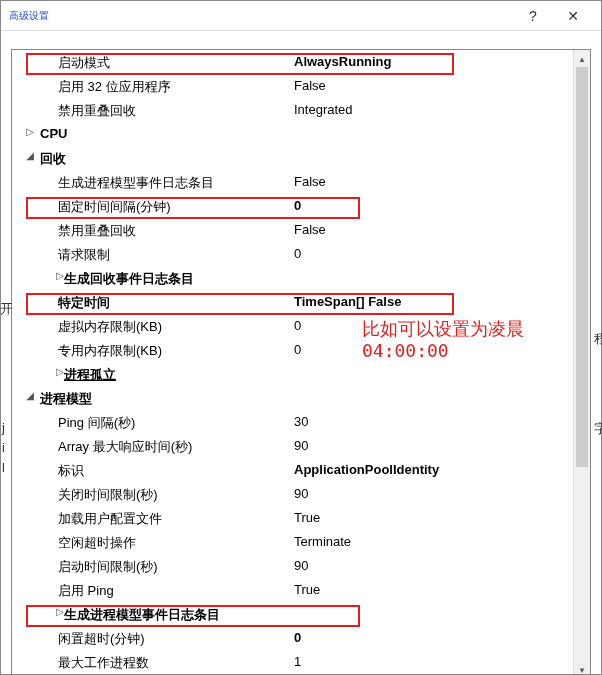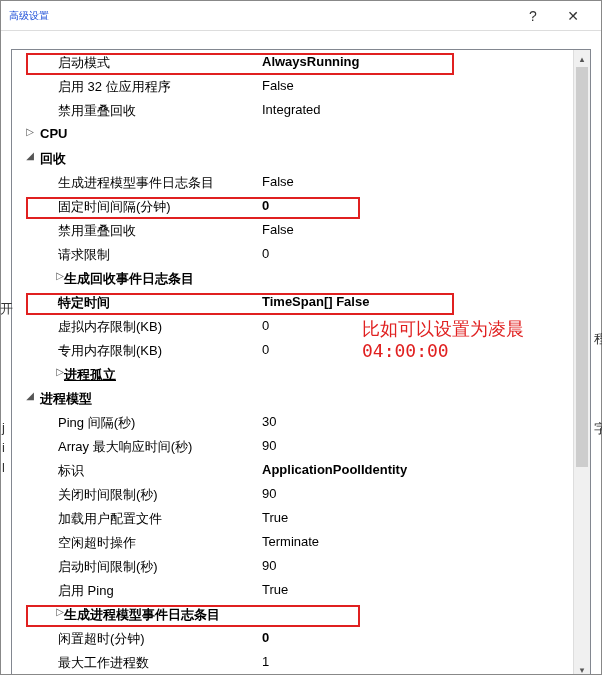--- a/index.html
+++ b/index.html
@@ -9,21 +9,21 @@
 .titlebar-text { flex: 1; font-size: 10px; color: #1d4ed8; }
 .titlebar-btn { width: 40px; height: 30px; display: flex; align-items: center; justify-content: center; color: #333; font-size: 14px; cursor: pointer; }
 .content { position: relative; padding: 18px 10px 0 10px; height: calc(100% - 30px); overflow: hidden; }
 .grid-wrapper { border: 1px solid #828790; background: #fff; height: 630px; position: relative; overflow: hidden; }
 .grid { width: 100%; }
 .row { display: flex; height: 24px; align-items: flex-start; position: relative; }
 .expander { width: 18px; display: flex; align-items: center; justify-content: center; flex-shrink: 0; color: #555; font-size: 10px; user-select: none; margin-left: 6px; }
 .indent0 { padding-left: 6px; }
 .indent1 { padding-left: 24px; }
 .label-cell { width: 246px; padding-left: 4px; white-space: nowrap; overflow: hidden; }
-.value-cell { flex: 1; padding-left: 4px; white-space: nowrap; overflow: hidden; }
+.value-cell { flex: 1; padding-left: 4px; white-space: nowrap; overflow: hidden; margin-left: 32px; }
 .category { font-weight: bold; }
 .bold-val { font-weight: bold; }
 .underline { text-decoration: underline; }
 .highlight-box { border: 2px solid #e02020; position: absolute; pointer-events: none; z-index: 5; }
 .hb1 { top: 3px; left: 14px; width: 428px; height: 22px; }
 .hb2 { top: 147px; left: 14px; width: 334px; height: 22px; }
 .hb3 { top: 243px; left: 14px; width: 428px; height: 22px; }
 .hb4 { top: 555px; left: 14px; width: 334px; height: 22px; }
 .annot { position: absolute; color: #e02020; font-family: "SimSun", monospace; font-size: 18px; line-height: 22px; z-index: 6; pointer-events: none; }
 .scrollbar-v { position: absolute; right: 0; top: 0; bottom: 0; width: 17px; background: #f0f0f0; border-left: 1px solid #ddd; }

